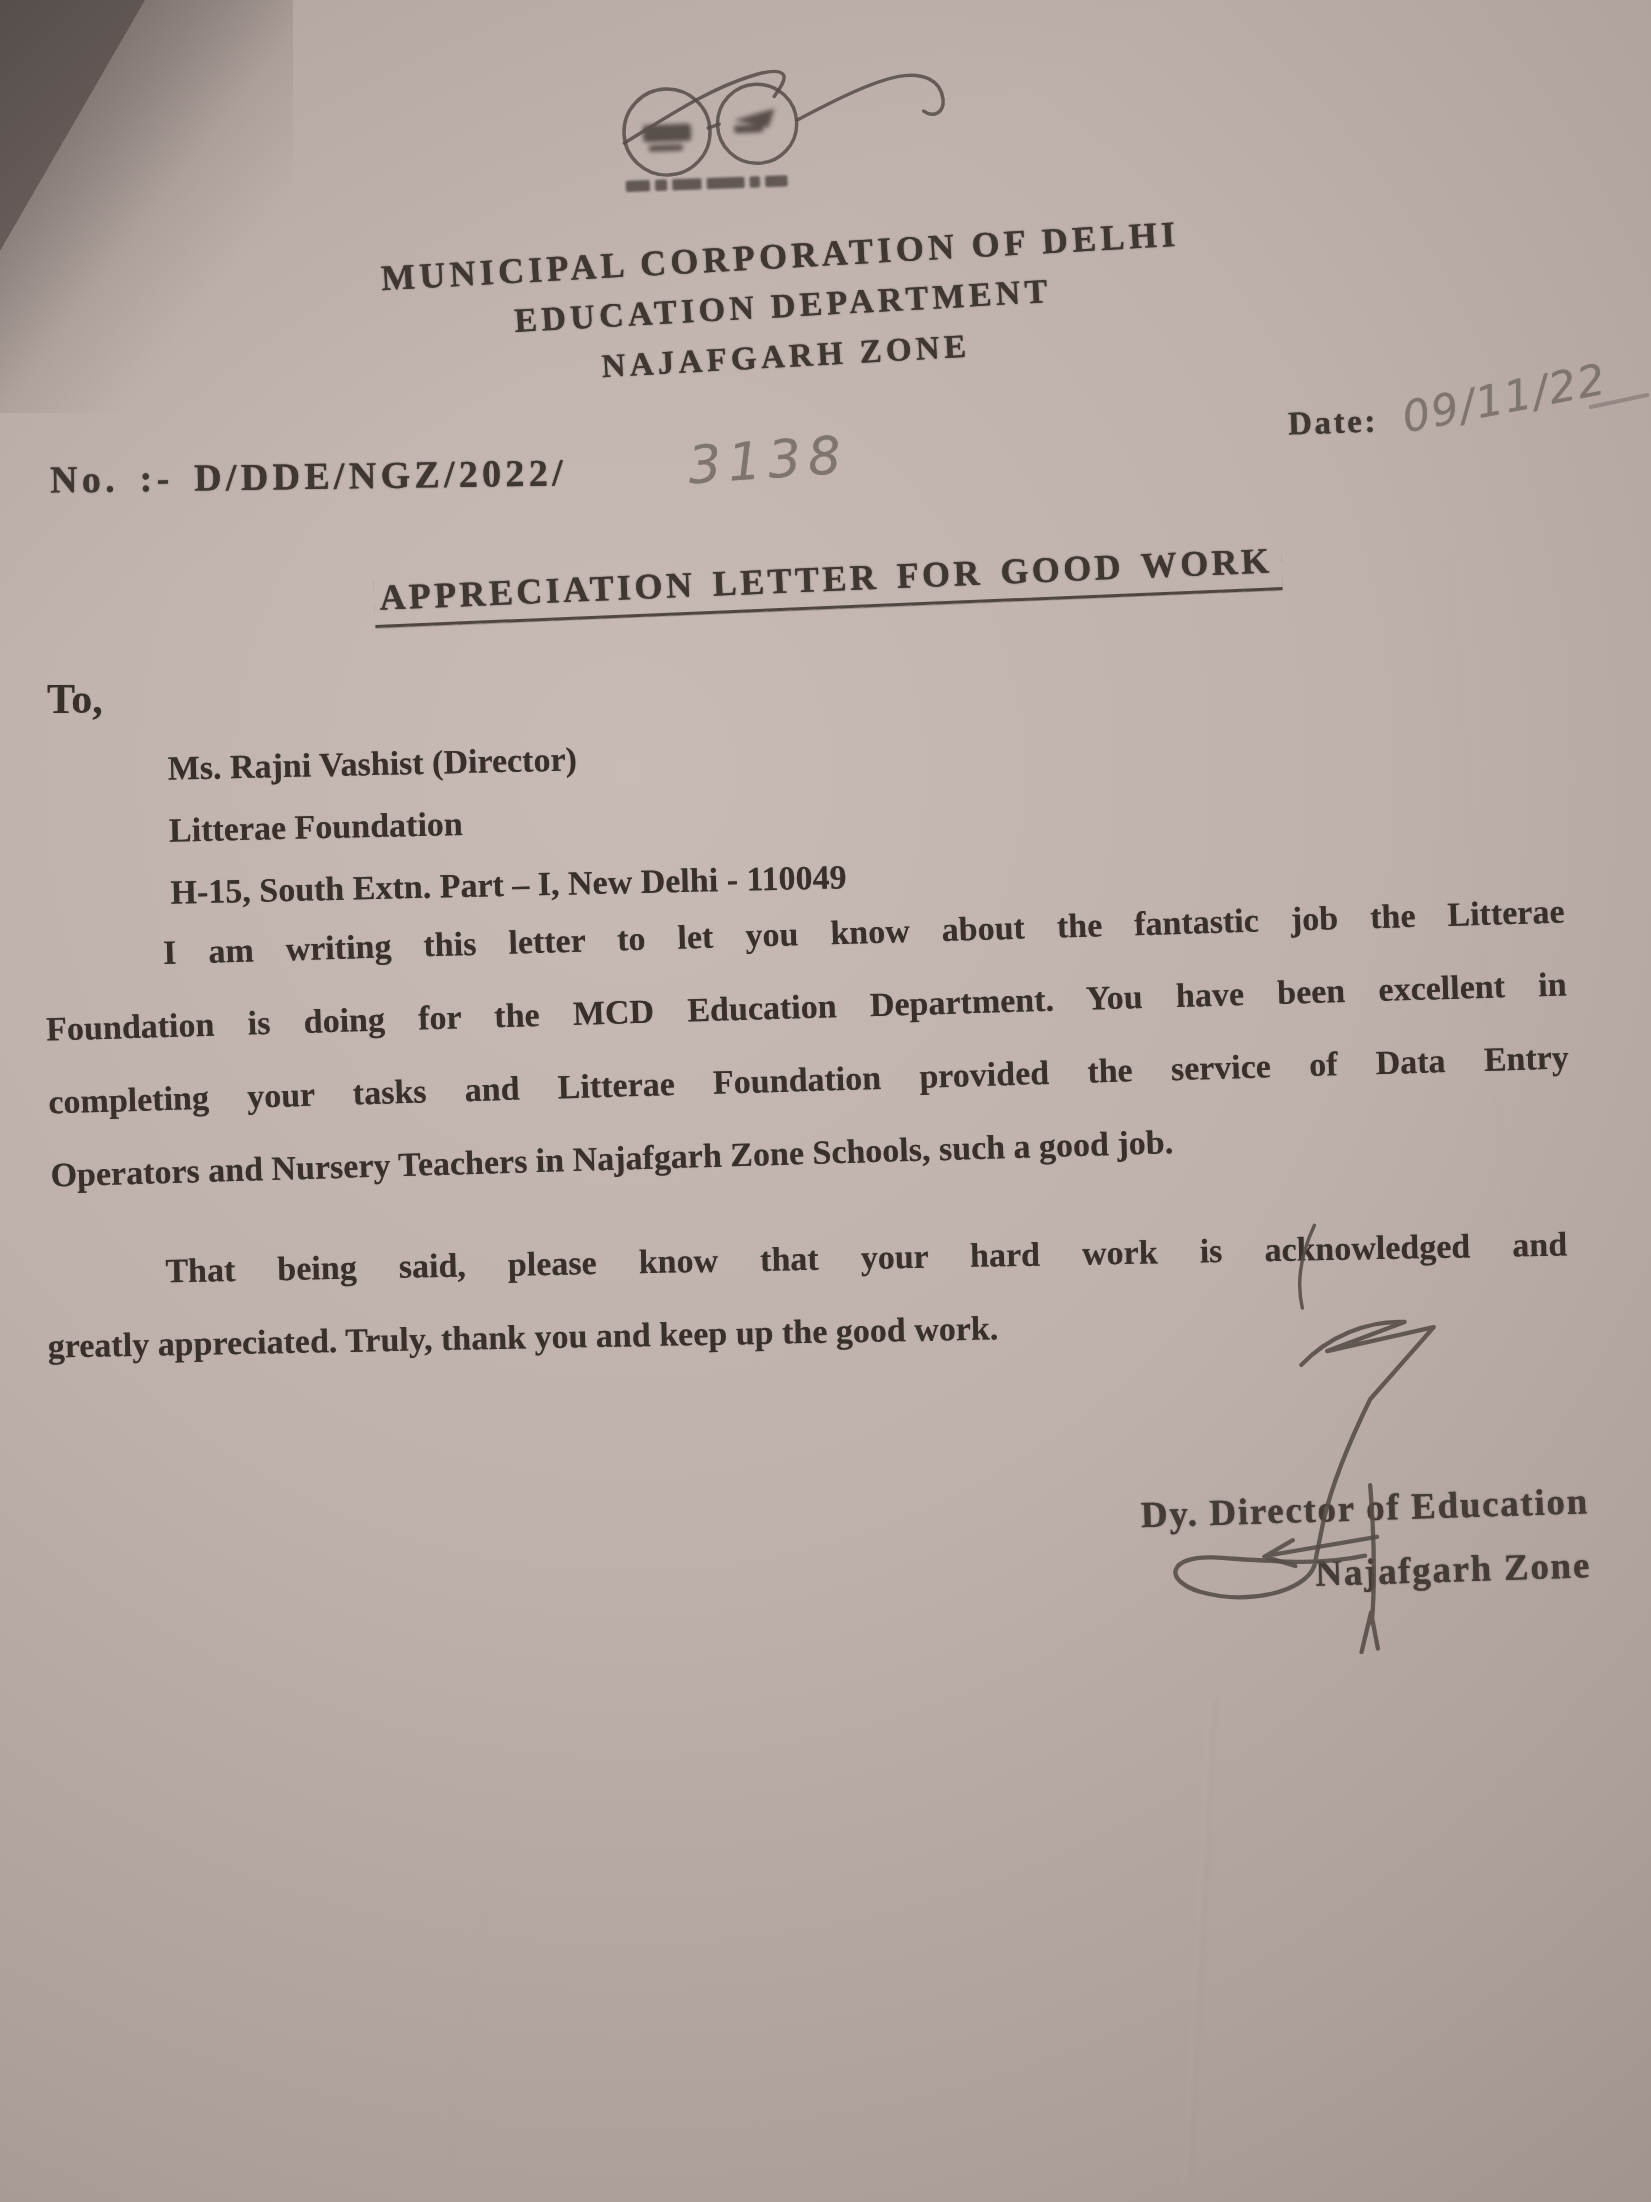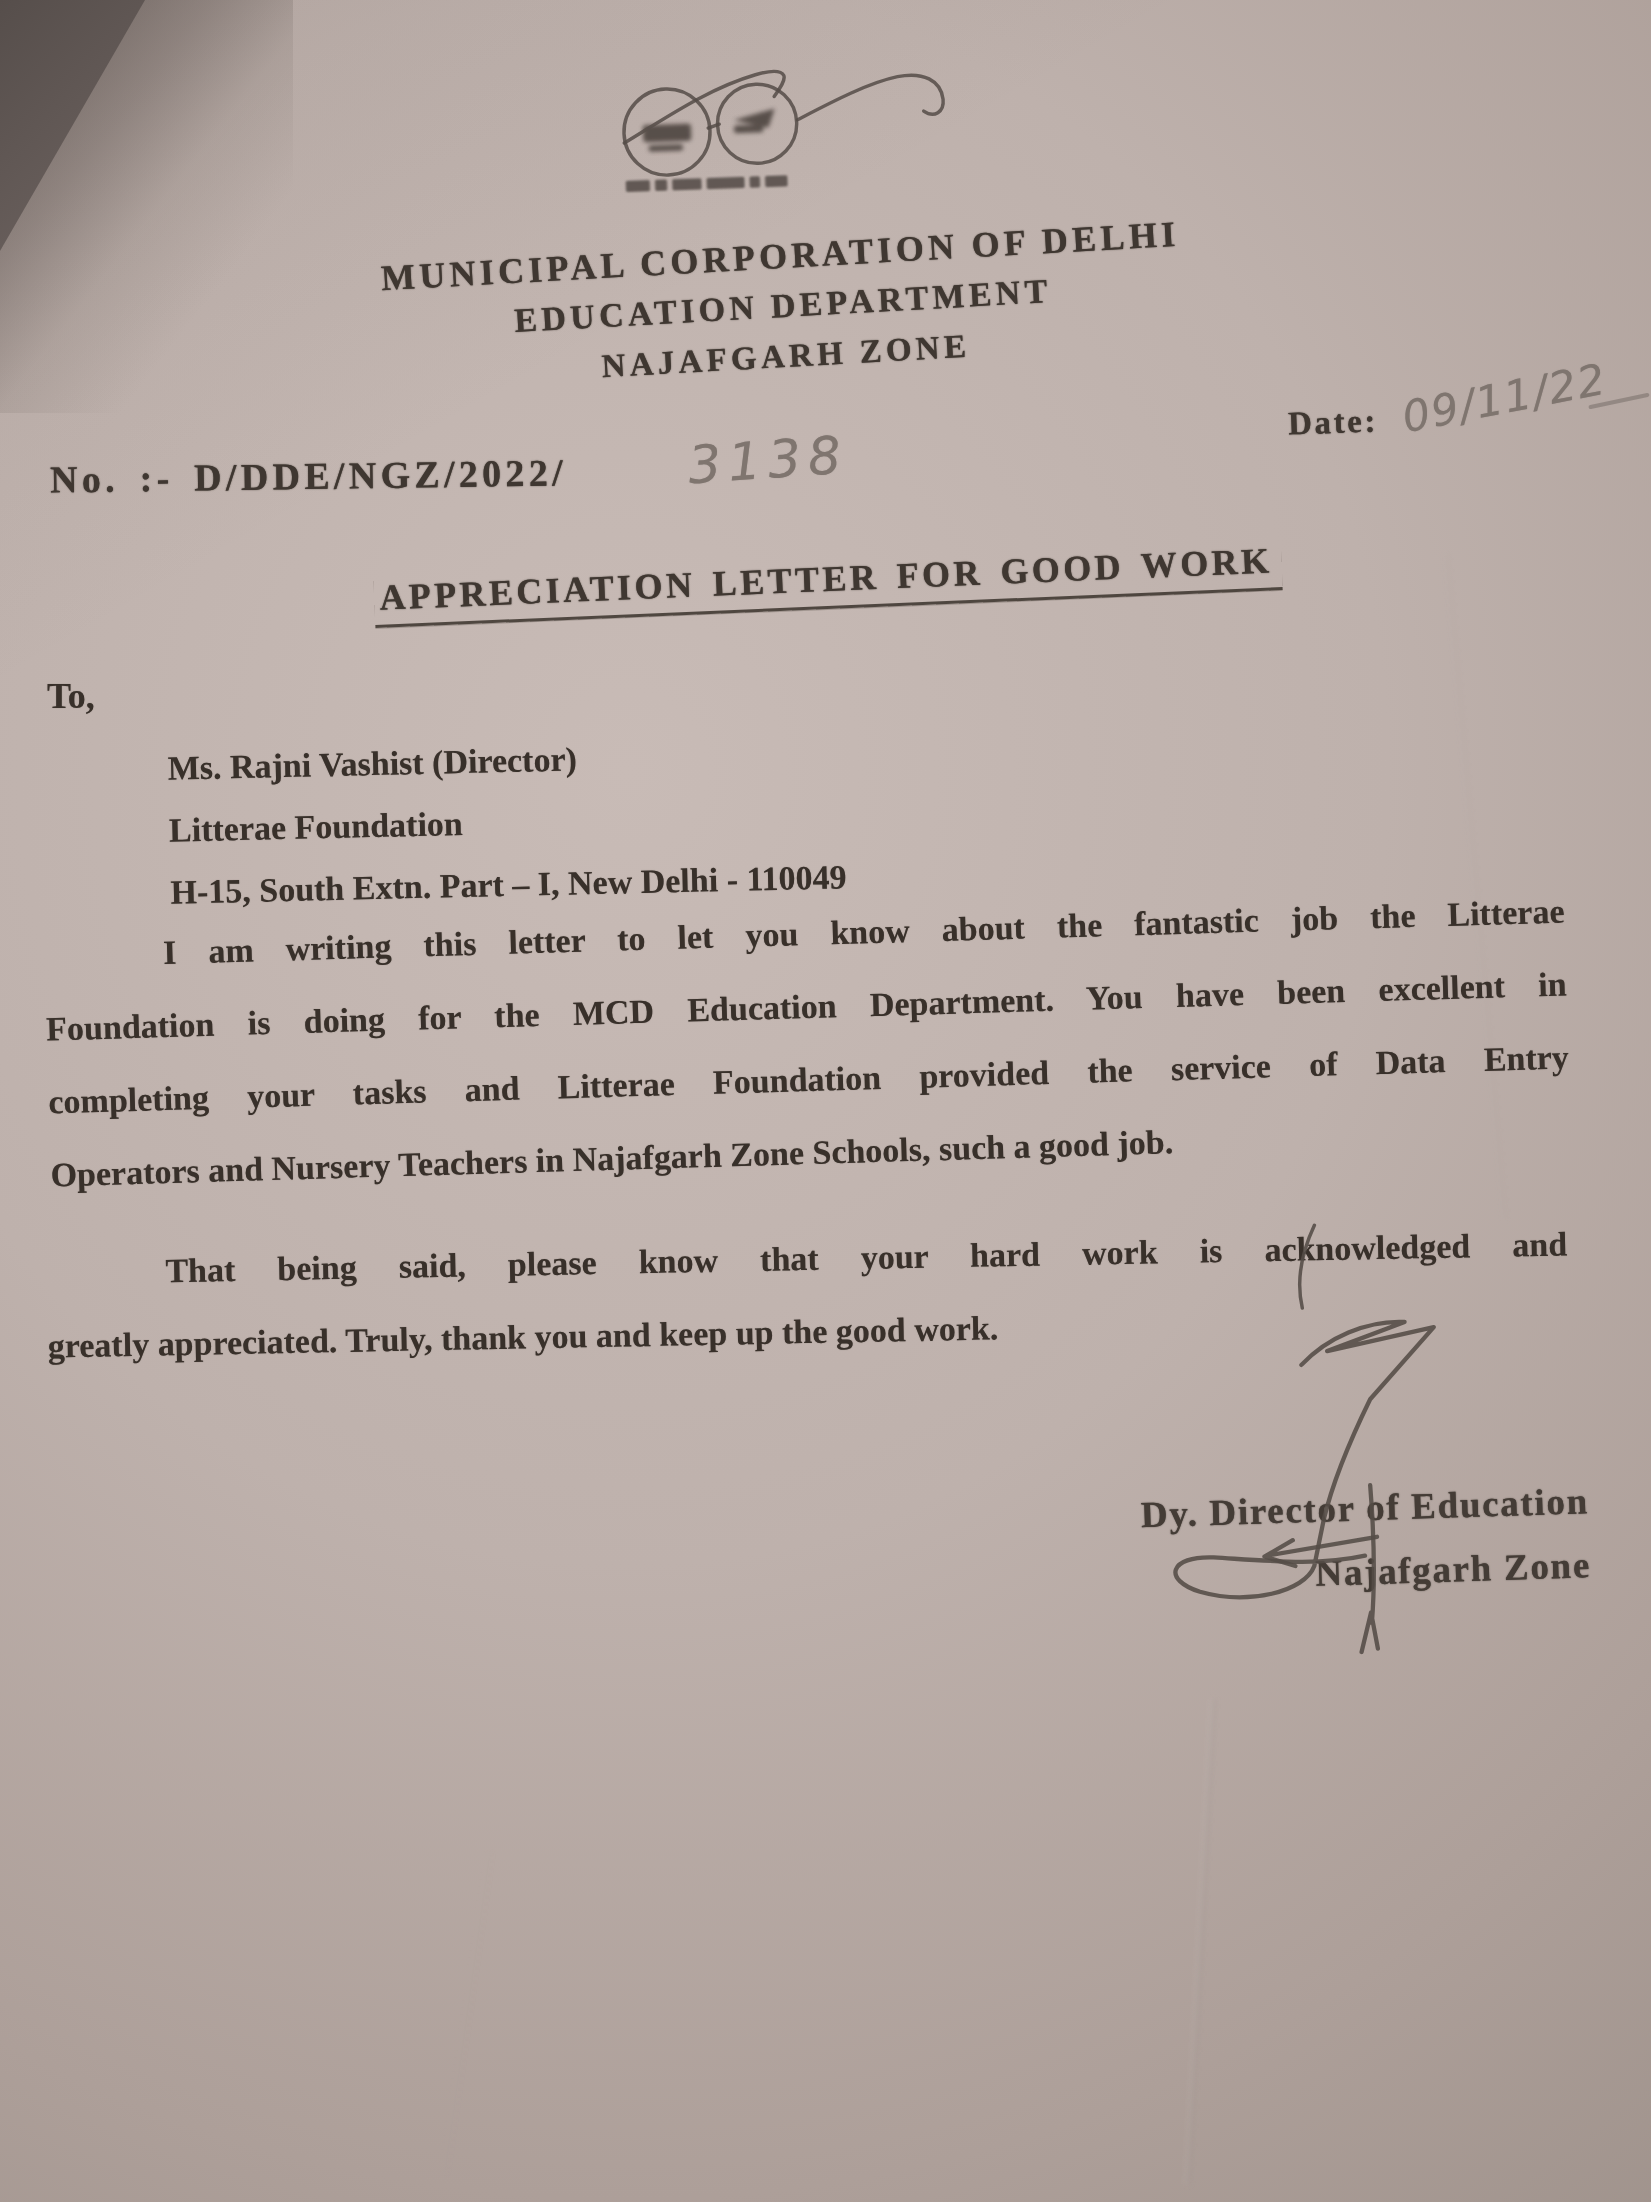--- a/index.html
+++ b/index.html
@@ -59,21 +59,21 @@
   .ref-label{position:absolute;left:50px;top:454px;font-size:38px;letter-spacing:4.3px;word-spacing:6.9px;transform:rotate(-0.8deg);}
   .ref-num{position:absolute;left:688px;top:430px;font-size:52px;letter-spacing:6.9px;transform:rotate(-4deg);}
 
   .title-wrap{position:absolute;left:374px;top:558px;transform:rotate(-2.4deg);}
   .title{
     display:inline-block;font-size:36px;letter-spacing:3.4px;word-spacing:5.2px;
     border-bottom:3.4px solid rgba(58,50,44,0.85);padding:0 8.6px 6px 5.2px;
     box-shadow:0 0.9px 0 rgba(58,50,44,0.25);
   }
 
-  .to{position:absolute;left:47px;top:675px;font-size:36px;}
+  .to{position:absolute;left:47px;top:675px;font-size:42px;}
   .addr{position:absolute;left:169px;top:730px;transform:rotate(-1.3deg);}
   .addr div{font-size:34px;line-height:62px;}
 
   .para{position:absolute;left:47px;width:1521px;}
   .para .ln{
     font-size:34px;height:73px;line-height:73px;
     text-align:justify;text-align-last:justify;white-space:nowrap;
   }
   .para .ln.last{text-align-last:left;}
   .para .ln.indent{padding-left:119px;}

